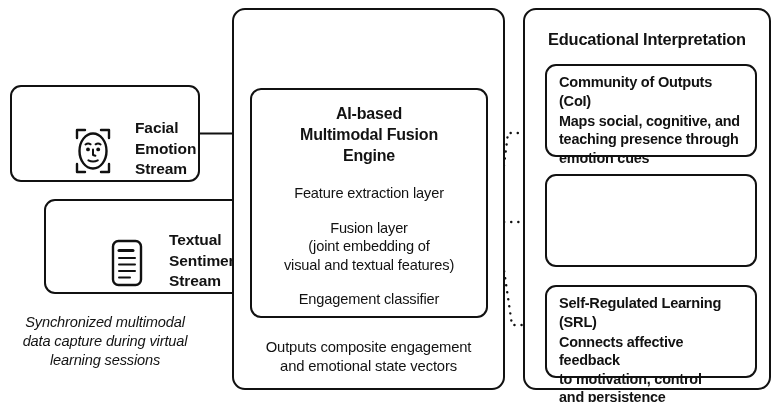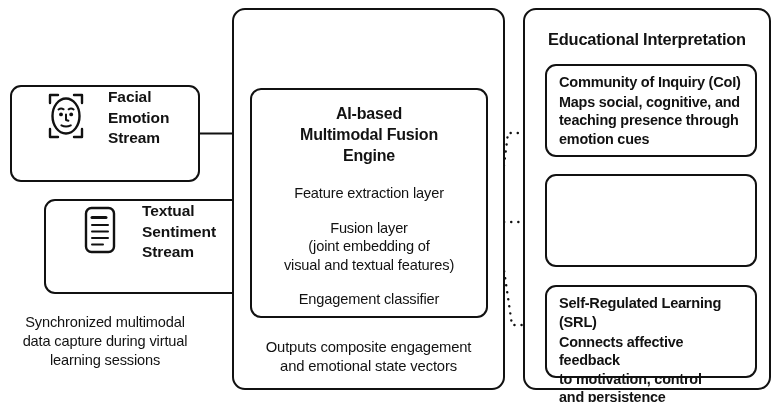--- a/index.html
+++ b/index.html
@@ -36,21 +36,22 @@
     left: 0;
     top: 0;
     width: 779px;
     height: 402px;
     pointer-events: none;
   }
 
   
   .src-box {
     display: flex;
-    align-items: flex-start;
+    align-items: flex-end;
+    padding-left: 27px;
   }
   .src-icon {
     width: 64px;
     margin-left: 22px;
     flex: 0 0 auto;
     display: flex;
     align-items: center;
     justify-content: center;
   }
   .src-label {
@@ -61,20 +62,21 @@
     letter-spacing: -0.1px;
   }
 
   .caption {
     position: absolute;
     text-align: center;
     font-size: 14.6px;
     line-height: 1.3;
     font-weight: 400;
     letter-spacing: -0.15px;
+    font-style: italic;
   }
 
   
   .panel-title {
     position: absolute;
     text-align: center;
     font-size: 16.4px;
     font-weight: 700;
     line-height: 1.28;
     letter-spacing: -0.2px;
@@ -223,21 +225,21 @@
   </div>
 
   <div class="center-foot" style="left:238px; top:338px; width:261px; white-space:pre-line;">Outputs composite engagement
 and emotional state vectors</div>
 
   <div class="panel" style="left:523px; top:8px; width:248px; height:382px;"></div>
 
   <div class="panel-title" style="left:527px; top:29px; width:240px;">Educational Interpretation</div>
 
   <div class="box card" style="left:545px; top:64px; width:212px; height:93px;">
-    <div class="card-title">Community of Inquiry (CoI)</div>
+    <div class="card-title">Community of Outputs (CoI)</div>
     <div class="card-body" style="white-space:pre-line;">Maps social, cognitive, and
 teaching presence through
 emotion cues</div>
   </div>
 
   <div class="box card" style="left:545px; top:174px; width:212px; height:93px;">
   </div>
 
   <div class="box card" style="left:545px; top:285px; width:212px; height:93px;">
     <div class="card-title">Self-Regulated Learning (SRL)</div>

